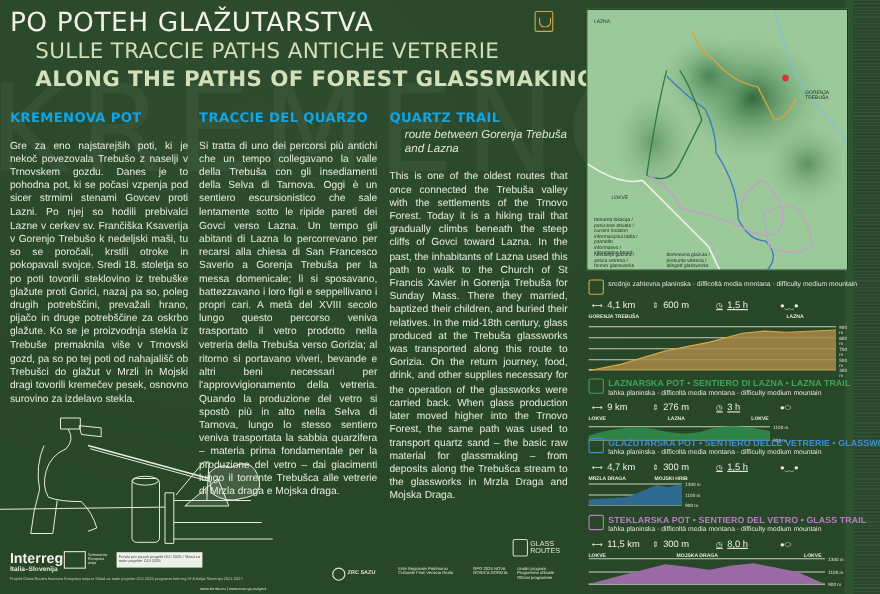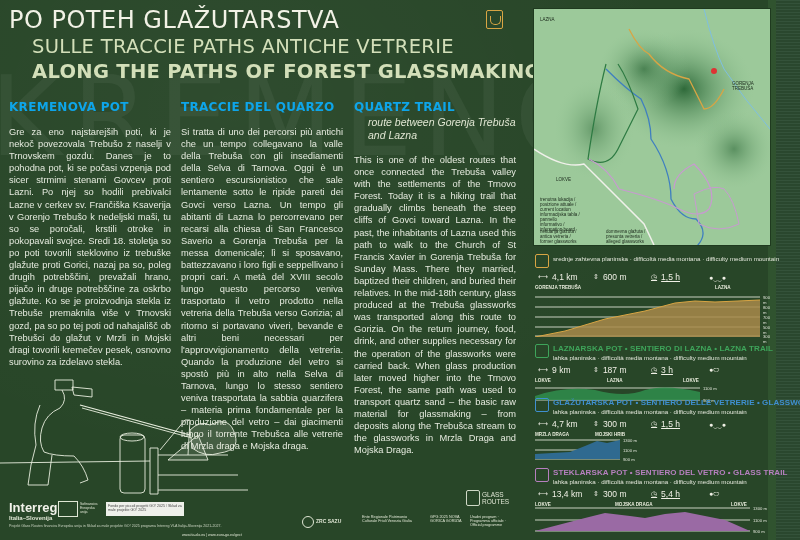--- a/index.html
+++ b/index.html
@@ -21,21 +21,21 @@
   .c1{left:9px;} .c2{left:181px;} .c3{left:354px;}
   .illus{position:absolute;left:0;top:375px;width:270px;height:120px;}
   .map{position:absolute;left:533px;top:8px;width:236px;height:236px;background:#8ec190;border:1px solid #1f3a1f;overflow:hidden;}
   .legend{position:absolute;font-size:4.5px;color:#1c2a1c;line-height:5px;}
   .route{position:absolute;left:535px;width:236px;}
   .route .hdr{display:flex;align-items:flex-start;}
   .route .ricon{width:12px;height:12px;border:1.5px solid;border-radius:2px;margin-right:4px;flex:none;position:relative;}
   .route .rtitle{font-size:8px;font-weight:700;letter-spacing:0.1px;white-space:nowrap;}
   .route .rdiff{font-size:6.2px;color:#e4e8dc;white-space:nowrap;margin-top:1px;}
   .stats{display:flex;font-size:8.5px;margin-top:4px;margin-left:3px;color:#f0f0e6;}
-  .stats span{display:inline-flex;align-items:center;}
+  .stats span{display:inline-flex;align-items:flex-end;}
   .st-dist{width:55px;} .st-up{width:58px;} .st-time{width:58px;text-decoration:underline;}
   .ico{font-size:7px;margin-right:4px;color:#e6e6dc;}
   .prof{position:relative;margin-top:5px;}
   .prof .lbl{position:absolute;top:-2px;font-size:4.6px;font-weight:700;color:#e8ecdc;}
   .prof .elev{position:absolute;font-size:4.2px;color:#dfe4d8;}
   .logos{position:absolute;top:508px;font-size:5px;color:#dfe6d4;}
   .foot-small{position:absolute;left:9px;top:524px;font-size:3.6px;line-height:4.5px;color:#c9d3c0;width:260px;}
 </style>
 </head>
 <body>
@@ -165,21 +165,21 @@
       <div class="rdiff">lahka planinska · difficoltà media montana · difficulty medium mountain</div>
     </div>
   </div>
   <div class="stats">
     <span class="st-dist">
         <span class="ico">⟷</span>
         <span>9 km</span>
       </span>
     <span class="st-up">
         <span class="ico">⇕</span>
-        <span>187 m</span>
+        <span>276 m</span>
       </span>
     <span class="st-time">
         <span class="ico">◷</span>
         <span>3 h</span>
       </span>
     <span style="font-size:7px;">●⬭</span>
   </div>
   <div class="prof" style="height:22px;">
     <svg width="240" height="22" viewBox="0 0 240 22">
       <g stroke="#c8d0c0" stroke-width="1">
@@ -240,29 +240,29 @@
   <div class="hdr">
     <div class="ricon" style="border-color:#b67fbf;"></div>
     <div>
       <div class="rtitle" style="color:#b67fbf;">STEKLARSKA POT • SENTIERO DEL VETRO • GLASS TRAIL</div>
       <div class="rdiff">lahka planinska · difficoltà media montana · difficulty medium mountain</div>
     </div>
   </div>
   <div class="stats">
     <span class="st-dist">
         <span class="ico">⟷</span>
-        <span>13,4 km</span>
+        <span>11,5 km</span>
       </span>
     <span class="st-up">
         <span class="ico">⇕</span>
         <span>300 m</span>
       </span>
     <span class="st-time">
         <span class="ico">◷</span>
-        <span>5,4 h</span>
+        <span>8,0 h</span>
       </span>
     <span style="font-size:7px;">●⬭</span>
   </div>
   <div class="prof" style="height:28px;">
     <svg width="240" height="28" viewBox="0 0 240 28">
       <g stroke="#c8d0c0" stroke-width="1">
           <line x1="0" y1="4" x2="215" y2="4"></line>
           <line x1="0" y1="16" x2="215" y2="16"></line>
           <line x1="0" y1="27" x2="215" y2="27"></line>
         </g>

